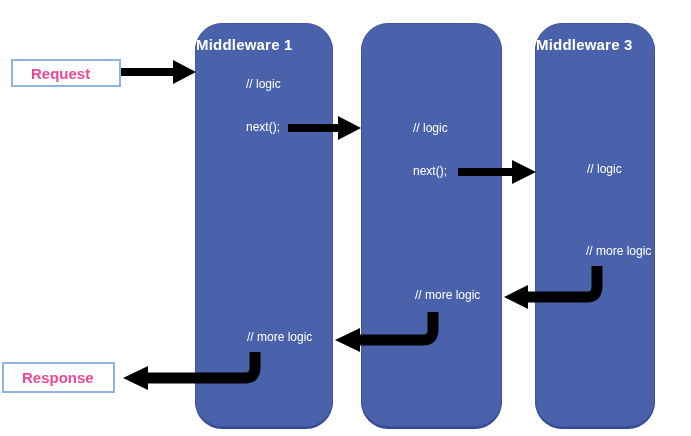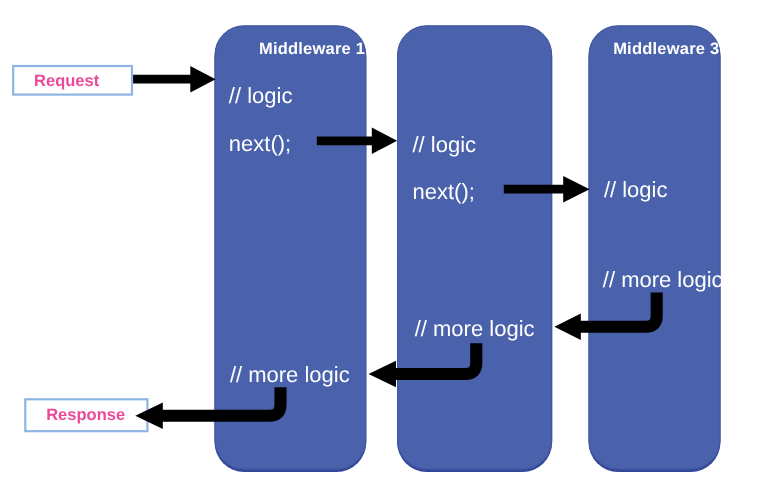--- a/index.html
+++ b/index.html
@@ -27,31 +27,32 @@
     box-sizing: border-box;
   }
   .mw1 { left: 195px; width: 138px; }
   .mw2 { left: 361px; width: 141px; }
   .mw3 { left: 535px; width: 120px; }
   .mw-title {
     position: absolute;
     top: 12px;
     left: 0;
     width: 100%;
-    text-align: right;
+    text-align: left;
     color: #ffffff;
     font-size: 15px;
     font-weight: 600;
     letter-spacing: 0.2px;
   }
   .code {
     position: absolute;
     color: #ffffff;
-    font-size: 20px;
+    font-size: 12px;
     white-space: nowrap;
+    margin-left: 38px;
   }
   
   .mw1 .line-logic { top: 53px;  left: 12px; }
   .mw1 .line-next  { top: 96px;  left: 12px; }
   .mw1 .line-more  { top: 306px; left: 13px; }
   .mw2 .line-logic { top: 97px;  left: 13px; }
   .mw2 .line-next  { top: 140px; left: 13px; }
   .mw2 .line-more  { top: 264px; left: 15px; }
   .mw3 .line-logic { top: 138px; left: 13px; }
   .mw3 .line-more  { top: 220px; left: 12px; }
@@ -62,21 +63,21 @@
     border: 2px solid #8eb4e3;
     box-sizing: border-box;
     display: flex;
     align-items: center;
     padding-left: 18px;
     color: #ec4899;
     font-size: 15px;
     font-weight: 600;
   }
   .io-request  { left: 11px; top: 59px;  width: 110px; height: 28px; }
-  .io-response { left: 22px; top: 362px; width: 113px; height: 31px; }
+  .io-response { left: 2px; top: 362px; width: 113px; height: 31px; }
   
   .arrows {
     position: absolute;
     left: 0;
     top: 0;
     width: 691px;
     height: 436px;
     pointer-events: none;
   }
 </style>

